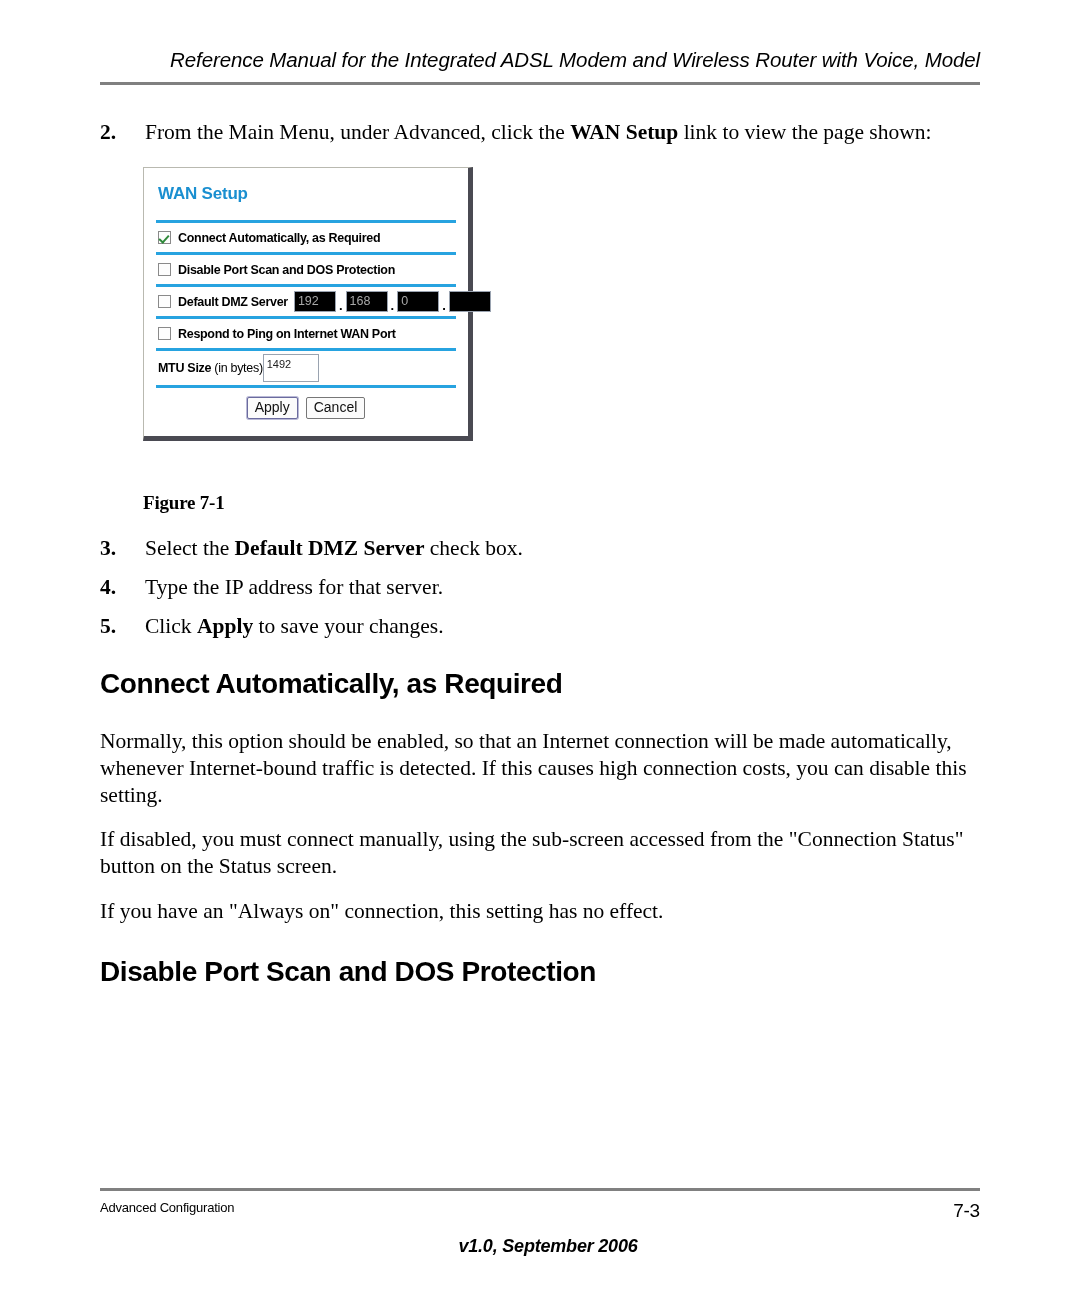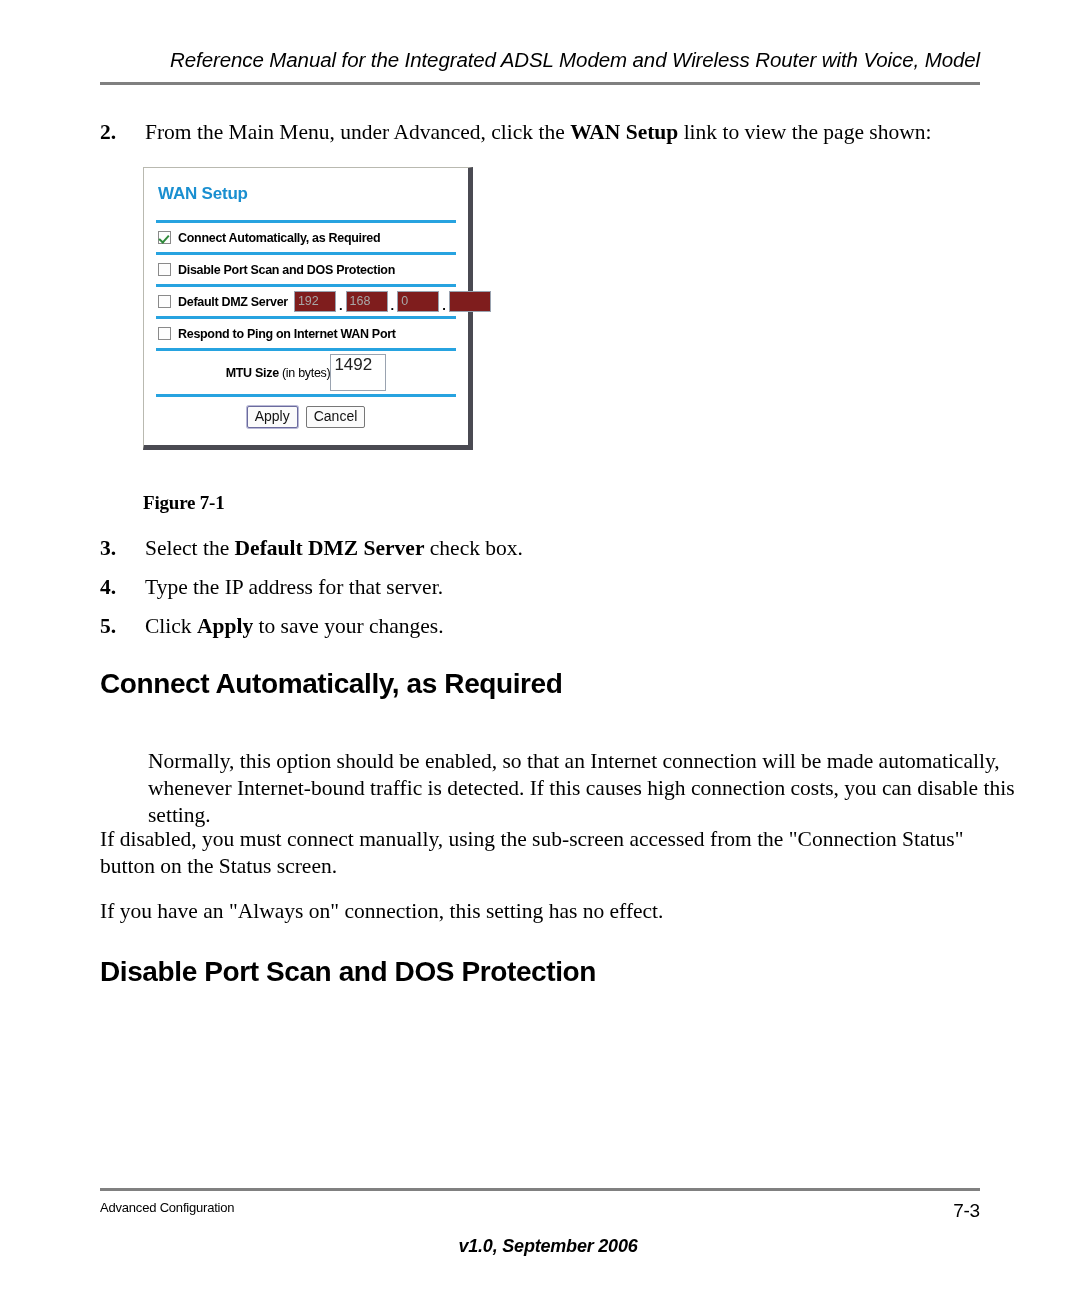--- a/index.html
+++ b/index.html
@@ -144,52 +144,52 @@
     border: solid #2f8a3a;
     border-width: 0 2px 2px 0;
     transform: rotate(42deg);
   }
 
   
   .octet {
     width: 42px;
     height: 21px;
     border: 1px solid #9aa3b0;
-    background: #7f1d1d;
+    background: #000000;
     box-sizing: border-box;
     font-family: "Liberation Sans", sans-serif;
     font-size: 12.5px;
     color: #a8a8a8;
     line-height: 19px;
     padding: 0 3px;
     flex: 0 0 auto;
   }
   .dot {
     font-family: "Liberation Sans", sans-serif;
     font-weight: bold;
     font-size: 13px;
     color: #000;
     padding: 0 3px;
     align-self: flex-end;
     line-height: 14px;
   }
   .dmz-label { margin-right: 6px; }
 
   .mtu-row {
-    justify-content: center;
+    justify-content: flex-start;
     padding-right: 2px;
   }
   .mtu-input {
     width: 56px;
-    height: 37px;
+    height: 28px;
     border: 1px solid #9aa3b0;
     background: #fff;
     box-sizing: border-box;
     font-family: "Liberation Sans", sans-serif;
-    font-size: 17px;
+    font-size: 11px;
     color: #222;
     line-height: 19px;
     padding: 0 3px;
   }
 
   .btn-row {
     display: flex;
     justify-content: center;
     gap: 8px;
     padding: 9px 0 7px 0;
@@ -236,21 +236,21 @@
 
   
   .para {
     position: absolute;
     left: 100px;
     width: 890px;
     font-size: 21.5px;
     line-height: 27px;
     text-align: left;
   }
-  .p-normally { top: 748px; margin-left: 48px; }
+  .p-normally { top: 728px; }
   .p-disabled { top: 826px; }
   .p-always   { top: 898px; }
   .p-firewall { top: 1016px; }
 
   
   .footer-rule {
     position: absolute;
     left: 100px;
     top: 1188px;
     width: 880px;

